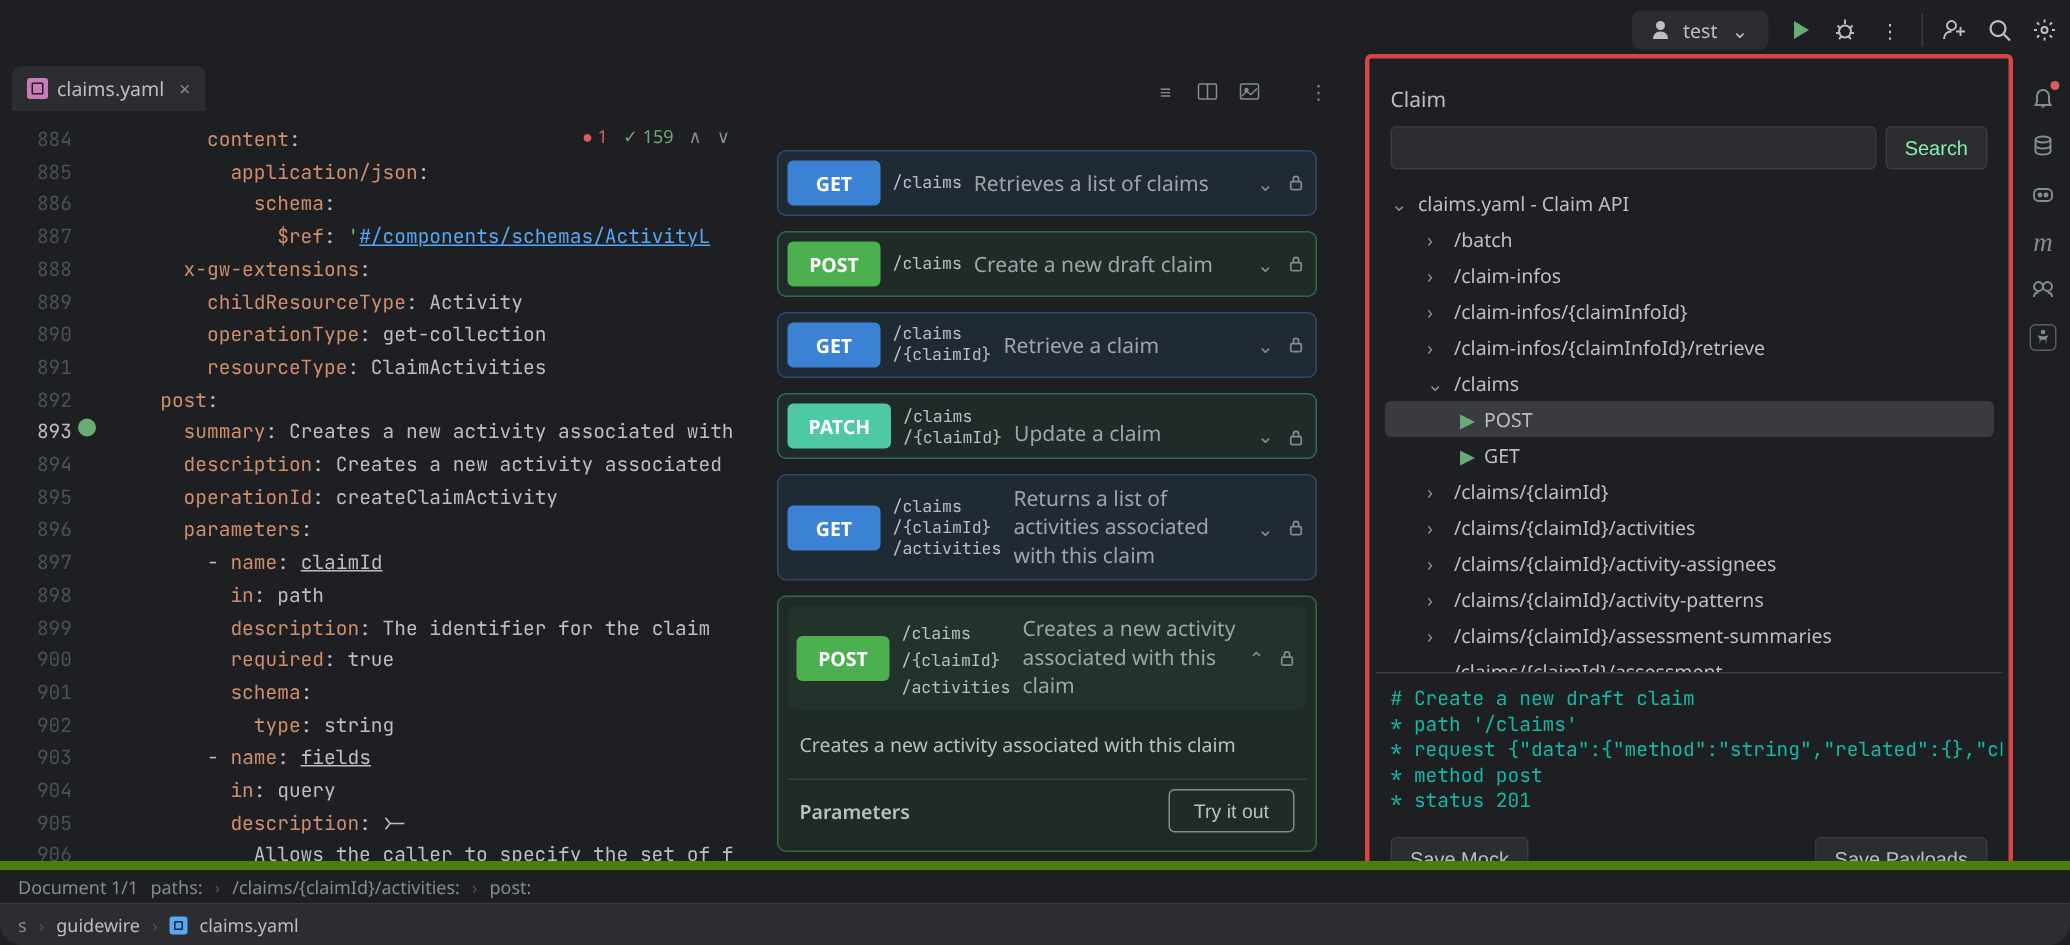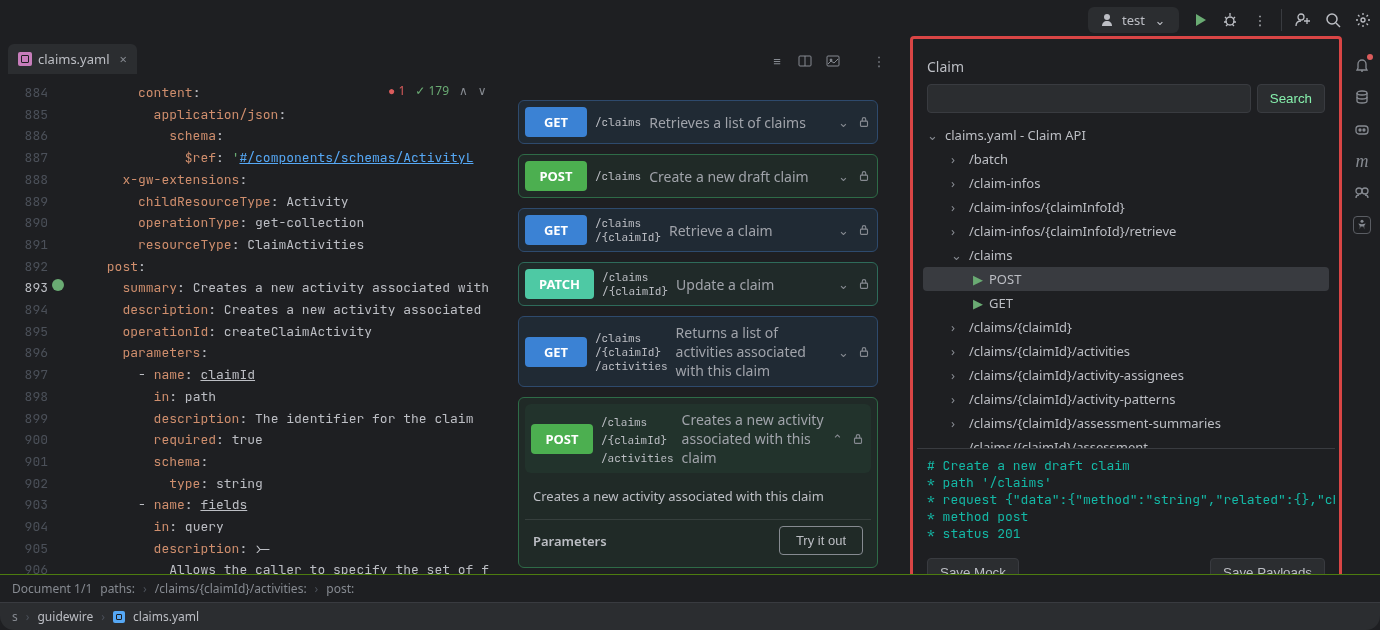--- a/index.html
+++ b/index.html
@@ -33,21 +33,21 @@
 
 .inspection { position:absolute; top:82px; left:388px; display:flex; align-items:center; gap:10px; font-size:12px; }
 .insp-red { color:#db5c5c; }
 .insp-green { color:#6aab73; }
 .insp-arrow { color:#868a91; cursor:pointer; }
 
 .swagger { position:absolute; top:100px; left:518px; width:360px; bottom:56px; overflow:hidden; }
 .opcard { border:1px solid; border-radius:6px; margin-bottom:10px; display:flex; align-items:center; padding:6px; gap:8px; }
 .opcard.get { border-color:#2e4a6d; background:rgba(47,105,162,.15); }
 .opcard.post { border-color:#2e6b47; background:rgba(46,107,71,.15); }
-.opcard.patch { border-color:#2e6b5a; background:rgba(46,107,90,.15); }
+.opcard.patch { border-color:#2e6b5a; background:rgba(46,107,90,.15);align-items:flex-end; }
 .opcard.patch .method { background:#4ec9a4; }
 .method { padding:6px 14px; border-radius:4px; font-weight:bold; color:#fff; font-size:13px; min-width:62px; text-align:center; }
 .get .method { background:#3b82d4; }
 .post .method { background:#4caf50; }
 .oppath { font-family:'JetBrains Mono',Consolas,monospace; font-size:11px; color:#bcbec4; }
 .opdesc { font-size:14px; color:#a0a3aa; flex:1; }
 .opcard .chev { color:#868a91; }
 .lock { color:#868a91; width:14px; }
 .expanded { background:rgba(46,107,71,.15); border:1px solid #2e6b47; border-radius:6px; padding:6px; }
 .expanded-body { padding:14px 8px; font-size:13px; color:#bcbec4; }
@@ -66,21 +66,21 @@
 .tree-play { color:#6aab73; }
 .snippet { font-family:'JetBrains Mono',Consolas,monospace; font-size:13px; line-height:17px; padding:8px 10px; color:#14b8a6; white-space:pre; overflow:hidden; border-top:1px solid #393b40; }
 .karate-buttons { display:flex; justify-content:space-between; padding:8px 10px 2px; }
 .kbtn { background:#2b2d30; border:1px solid #393b40; border-radius:4px; padding:6px 12px; color:#bcbec4; cursor:pointer; }
 
 .rightbar { position:absolute; top:40px; right:0; width:36px; bottom:0; display:flex; flex-direction:column; align-items:center; gap:14px; padding-top:16px; }
 .rightbar .tb-icon { color:#868a91; }
 .rightbar .dot { position:relative; }
 .rightbar .dot::after { content:''; position:absolute; top:-2px; right:-2px; width:6px; height:6px; background:#db5c5c; border-radius:50%; }
 
-.crumb-bar { position:absolute; left:0; right:0; bottom:28px; height:28px; display:flex; align-items:center; padding:0 12px; gap:8px; font-size:12px; color:#868a91; background:#1e1f22; border-top:1px solid #4d7c0f; }
+.crumb-bar { position:absolute; left:0; right:0; bottom:28px; height:28px; display:flex; align-items:center; padding:0 12px; gap:8px; font-size:12px; color:#868a91; background:#1e1f22; border-top:6px solid #4d7c0f; }
 .crumb-sep { color:#4b5059; }
 
 .nav-bar { position:absolute; left:0; right:0; bottom:0; height:28px; display:flex; align-items:center; padding:0 12px; gap:8px; font-size:12px; color:#bcbec4; background:#2b2d30; justify-content:space-between; border-top:1px solid #393b40; border-radius:0 0 14px 14px; }
 .nav-left { display:flex; align-items:center; gap:8px; }
 .nav-right { display:flex; align-items:center; gap:14px; }
 </style>
 </head>
 <body>
 
 <div class="toolbar-top">
@@ -149,21 +149,21 @@
         <circle cx="6" cy="7" r="1" fill="currentColor"></circle>
         <path d="M3 11l3-3 3 2 4-4"></path>
       </svg>
     </span>
   <span style="width:8px"></span>
   <span class="tb-icon">⋮</span>
 </div>
 
 <div class="inspection">
   <span class="insp-red">● <span>1</span></span>
-  <span class="insp-green">✓ <span>179</span></span>
+  <span class="insp-green">✓ <span>159</span></span>
   <span class="insp-arrow">∧</span>
   <span class="insp-arrow">∨</span>
 </div>
 
 <div class="main">
   <div class="gutter" id="gutter">
       <div>884</div>
       <div>885</div>
       <div>886</div>
       <div>887</div>

